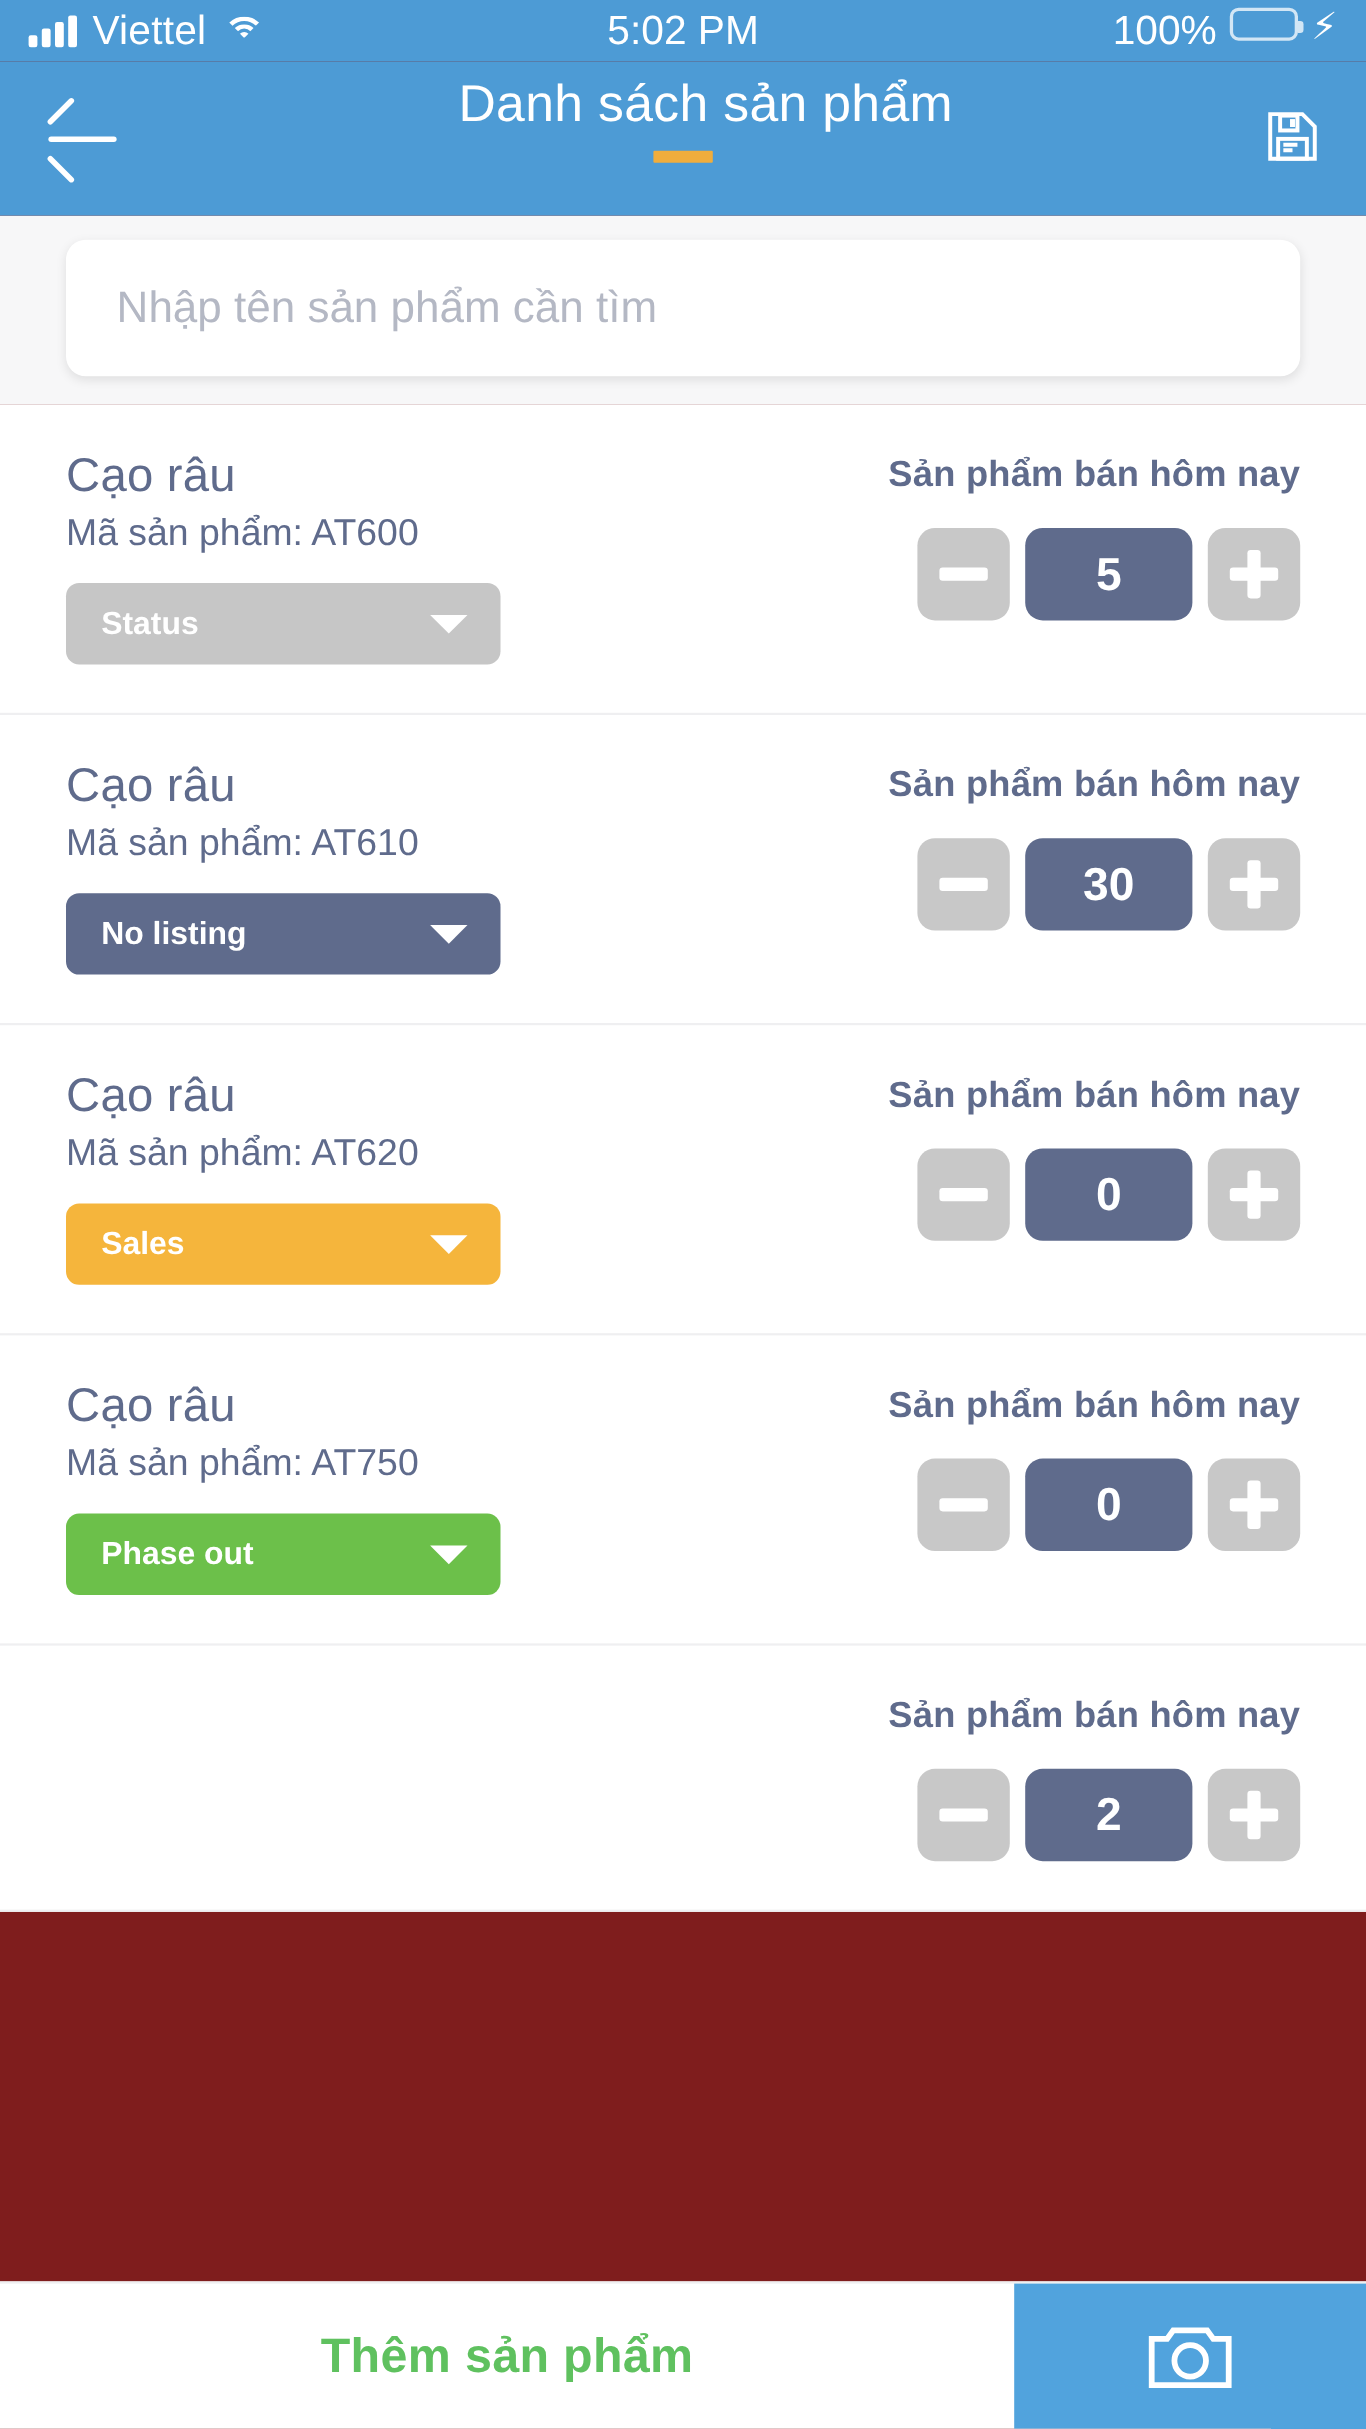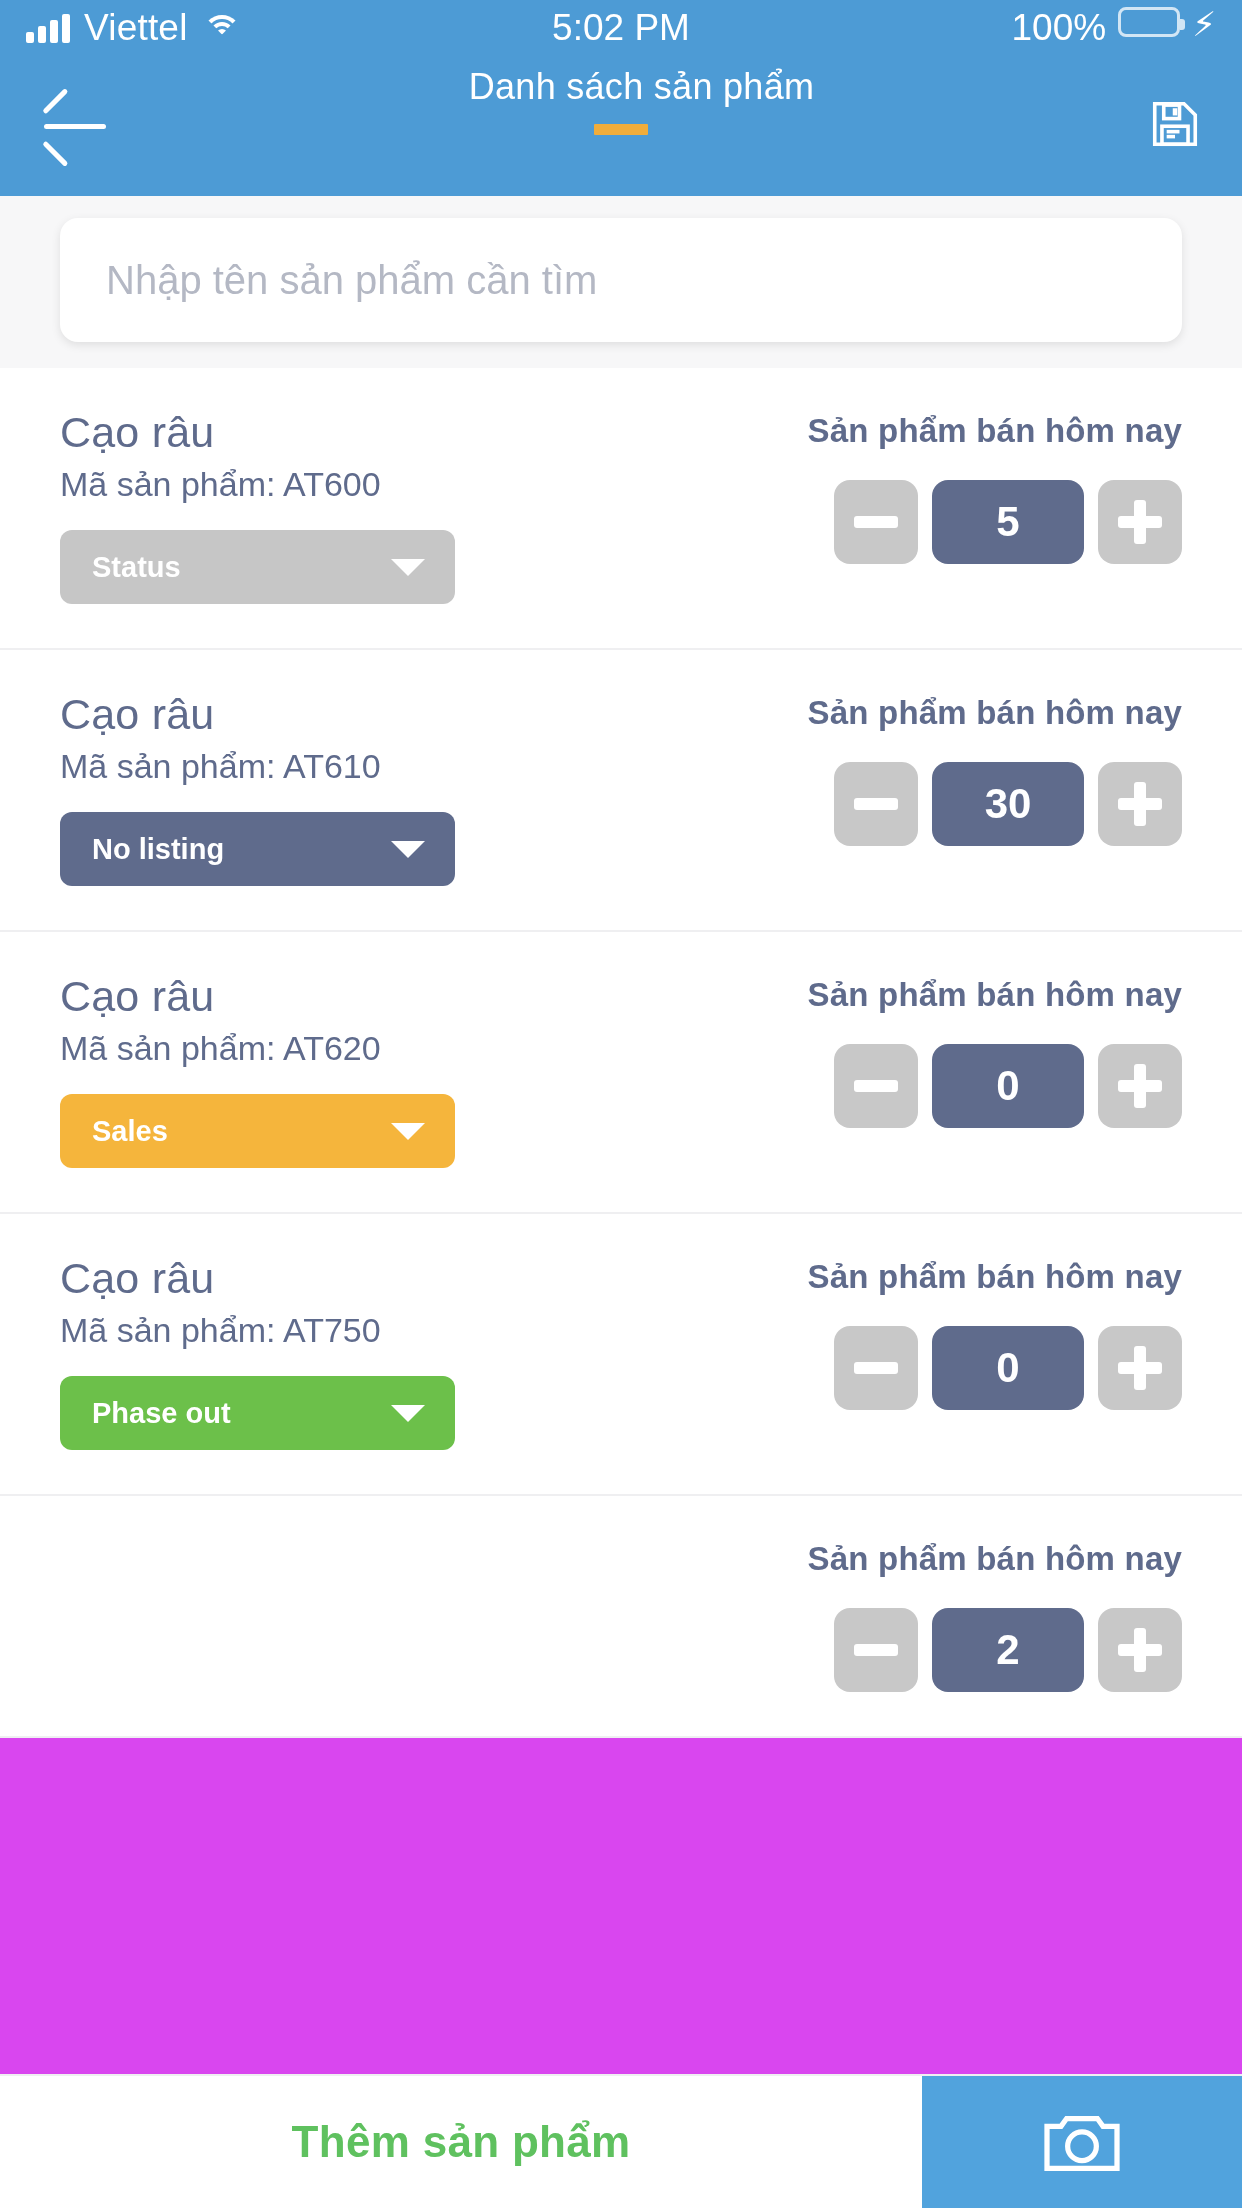--- a/index.html
+++ b/index.html
@@ -2,21 +2,21 @@
 <html><head>
 <meta charset="utf-8">
 <style>
   * { margin:0; padding:0; box-sizing:border-box; }
   html,body { width:1242px; height:2208px; }
   body {
     font-family:"Liberation Sans","DejaVu Sans",sans-serif;
     background:#ffffff;
     overflow:hidden;
   }
-  #app { position:relative; width:1242px; height:2208px; background:#d946ef; }
+  #app { position:relative; width:1242px; height:2208px; background:#7f1d1d; }
 
   
   .statusbar {
     height:56px; background:#4d9bd5; color:#fff;
     display:flex; align-items:center; padding:0 26px;
     position:relative;
   }
   .sb-left { display:flex; align-items:center; gap:14px; }
   .sig { display:flex; align-items:flex-end; gap:4px; height:30px; }
   .sig i { display:block; width:8px; background:#fff; border-radius:2px; }
@@ -52,21 +52,21 @@
   .back { width:80px; height:60px; position:relative; cursor:pointer; }
   .back:before { content:""; position:absolute; left:4px; top:28px;
                  width:62px; height:5px; background:#fff; border-radius:3px; }
   .back:after { content:""; position:absolute; left:4px; top:14px;
                 width:32px; height:5px; background:#fff; border-radius:3px;
                 transform:rotate(-45deg); transform-origin:left center; }
   .back i { position:absolute; left:4px; top:44px; width:32px; height:5px;
             background:#fff; border-radius:3px; display:block;
             transform:rotate(45deg); transform-origin:left center; }
   .title-wrap { position:absolute; left:0; right:0; top:10px; text-align:center; }
-  .title { font-size:36px; color:#fff; font-weight:400; letter-spacing:.3px;padding-left:41px; }
+  .title { font-size:47px; color:#fff; font-weight:400; letter-spacing:.3px;padding-left:41px; }
   .title-underline { width:54px; height:11px; background:#f0ad3c;
                      margin:16px auto 0; border-radius:1px; }
   .save-ico { margin-left:auto; width:54px; height:60px; position:relative;
               z-index:2; cursor:pointer; }
 
   
   .search-wrap { background:#f7f7f8; padding:22px 60px 26px; }
   .search-card {
     background:#fff; border-radius:18px; height:124px;
     box-shadow:0 3px 10px rgba(0,0,0,.10);

